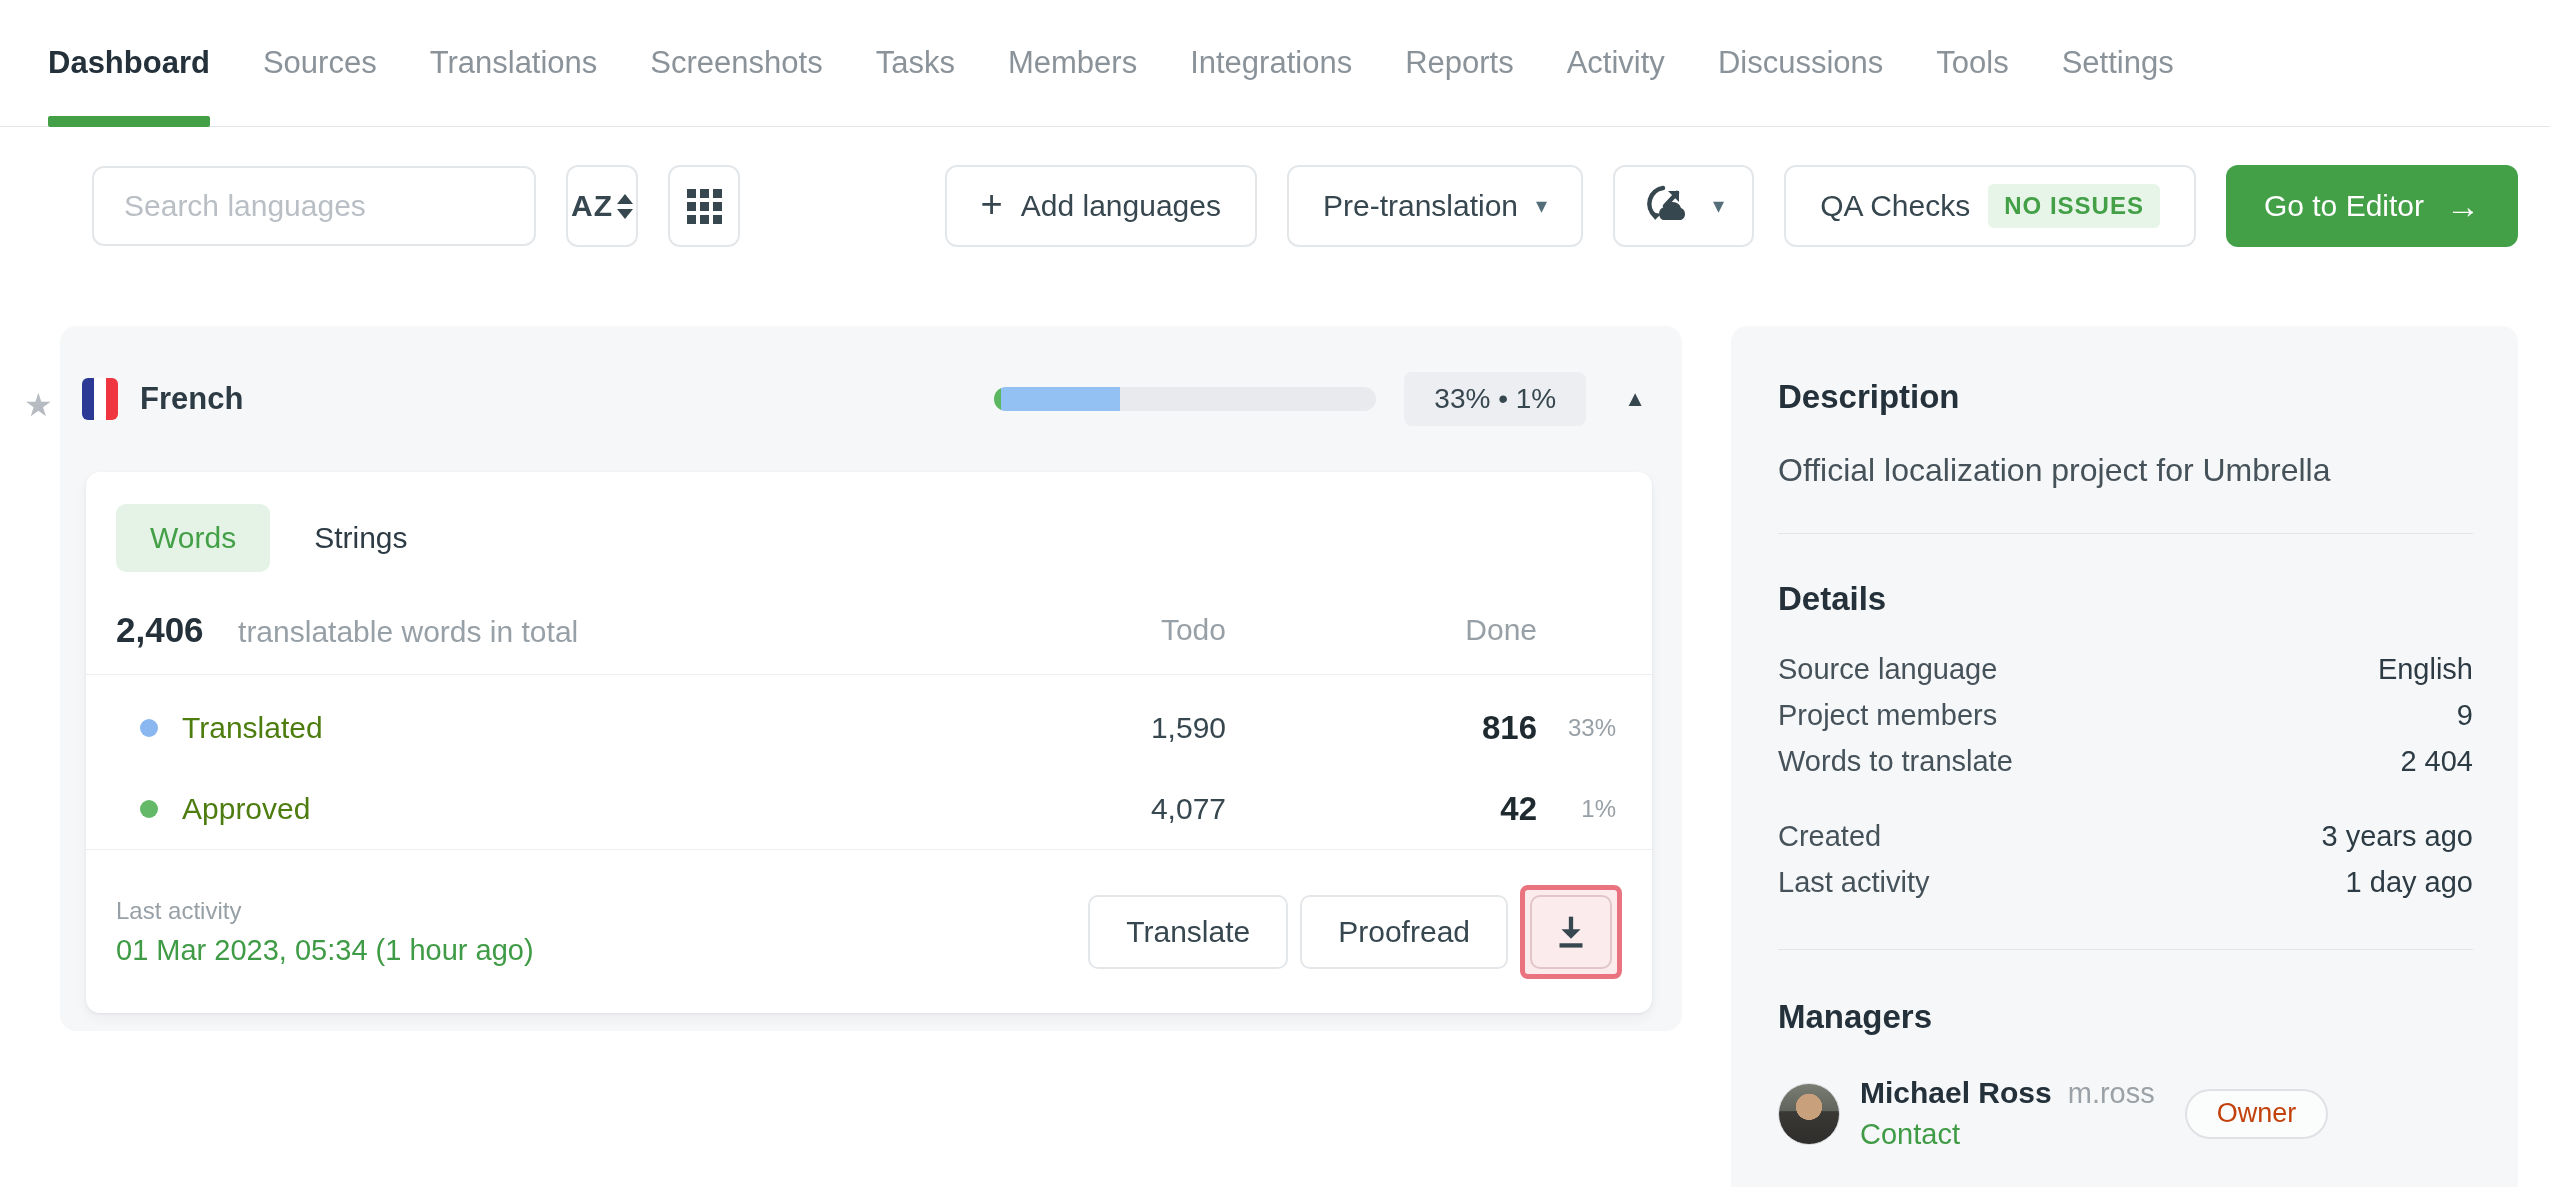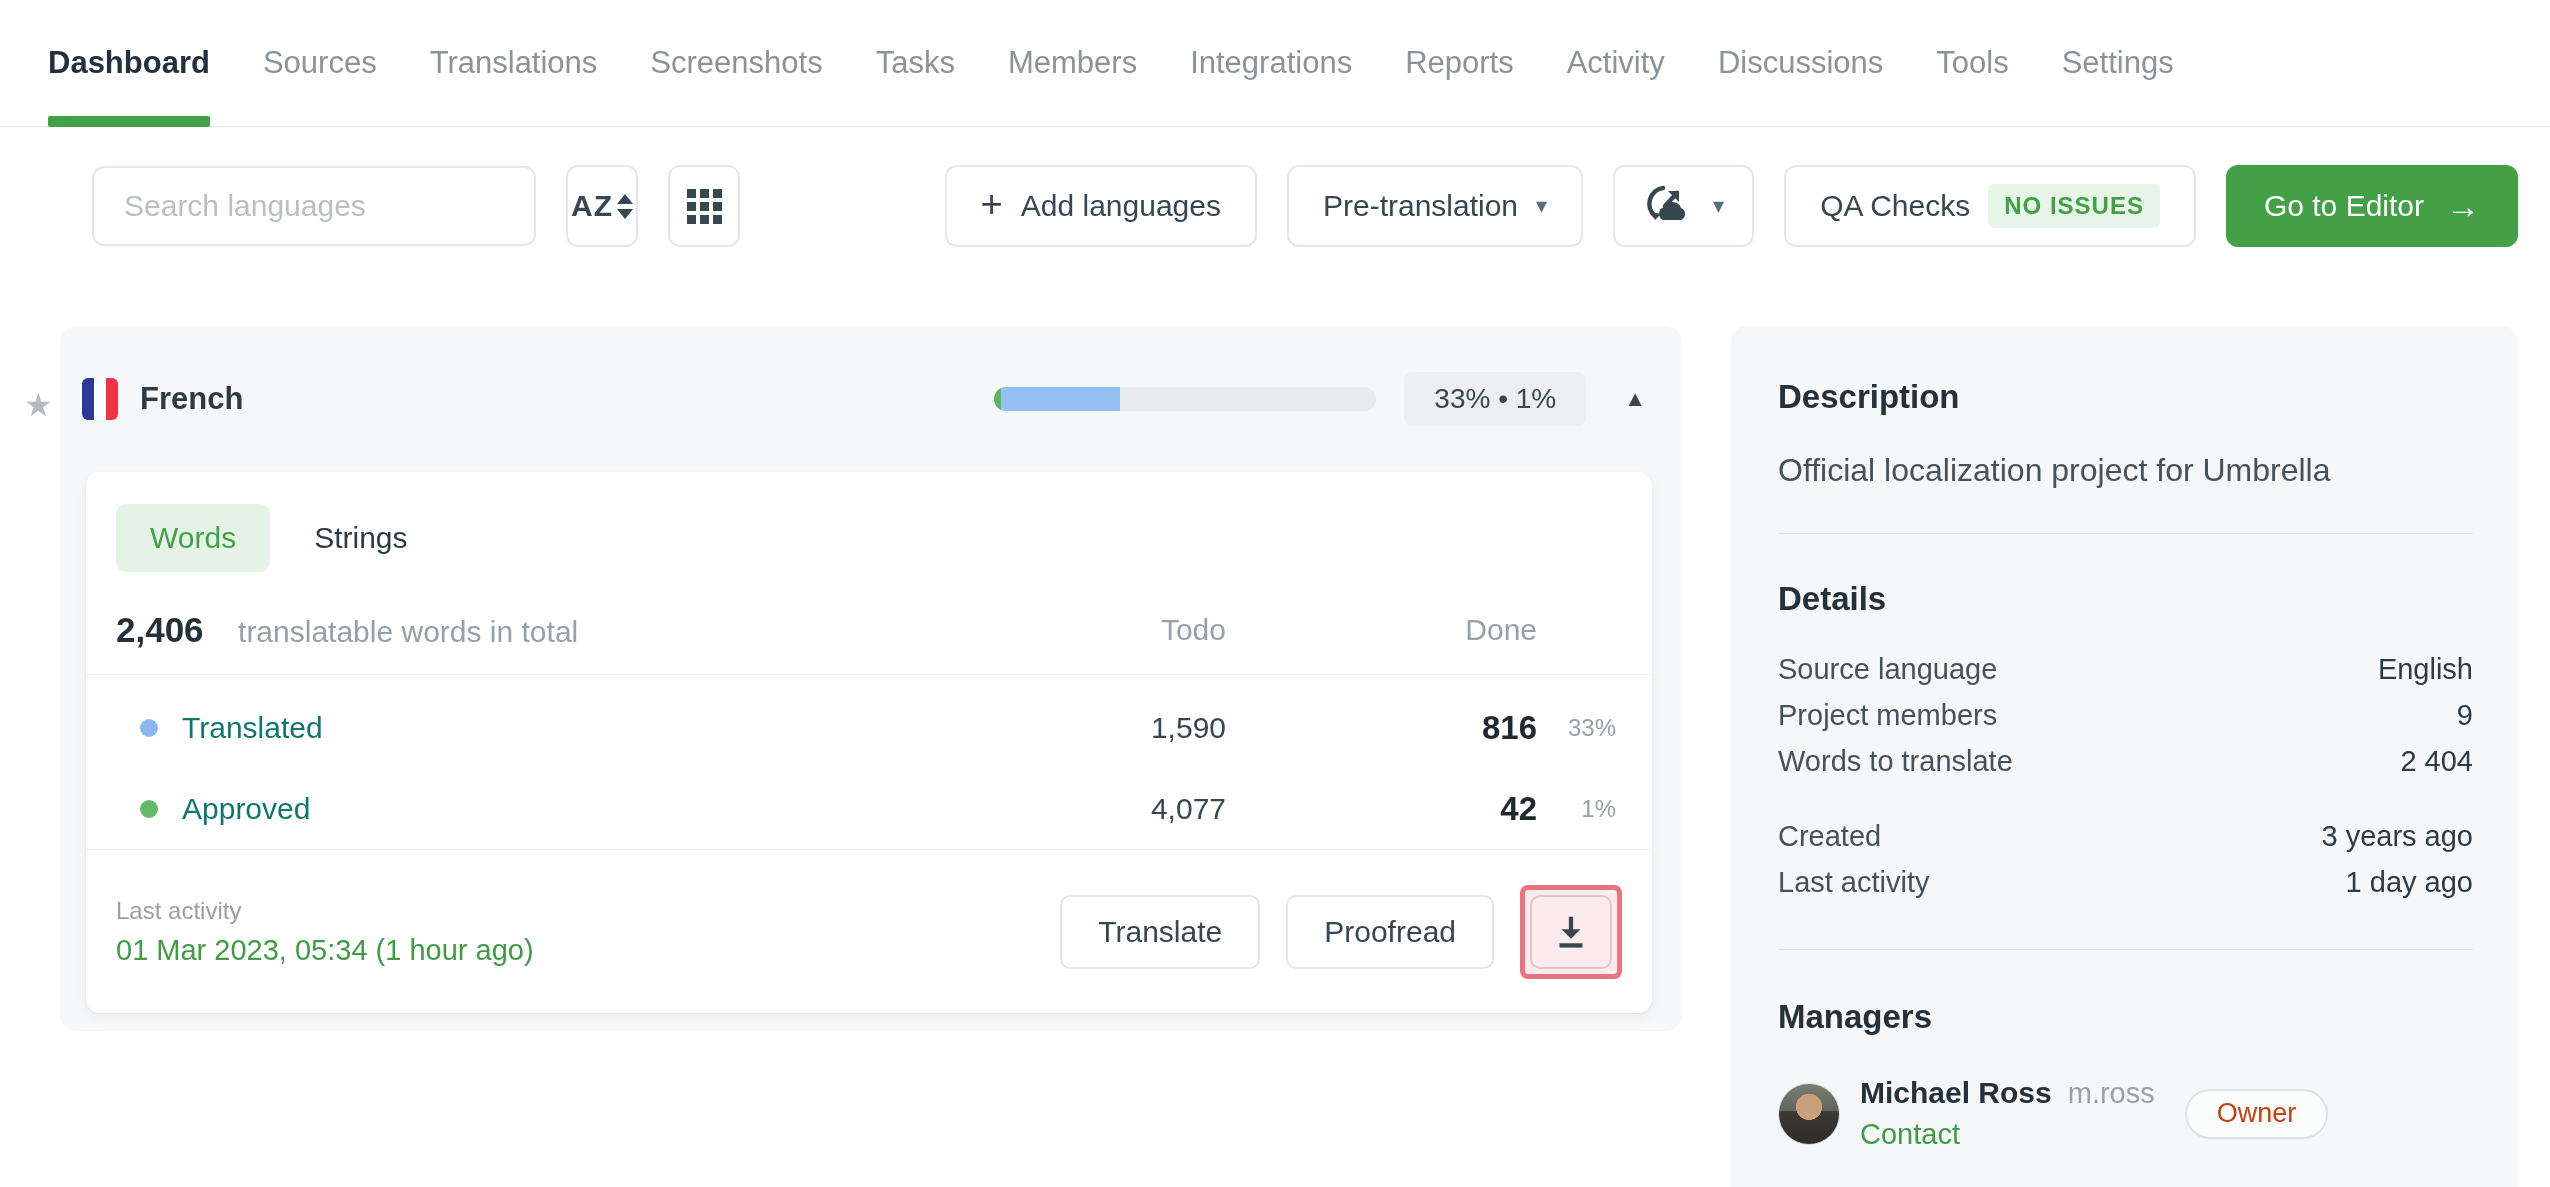--- a/index.html
+++ b/index.html
@@ -78,29 +78,29 @@
     align-items:center; }
   .totals { margin-top:38px; }
   .total-val { font-size:35px; font-weight:700; color:#24313a; display:inline; }
   .total-note { font-size:30px; color:#97a0a6; margin-left:30px; display:inline; }
   .col-head { font-size:30px; color:#97a0a6; text-align:right; }
   .sec2 { padding:12px 36px 0 30px; }
   .stat-row { height:81px; }
   .row-label { display:flex; align-items:center; }
   .dot { width:18px; height:18px; border-radius:50%; flex-shrink:0; }
   .dot-translated { background:#8ab7f0; } .dot-approved { background:#63b968; }
-  .row-label span { margin-left:24px; font-size:30px; color:#0f766e; }
+  .row-label span { margin-left:24px; font-size:30px; color:#4d7c0f; }
   .num-todo { font-size:30px; color:#37474f; text-align:right; }
   .num-done { font-size:33px; font-weight:700; color:#1f2a30; text-align:right; }
   .num-pct { font-size:24px; color:#97a0a6; text-align:right; }
   .footer { margin-top:auto; border-top:1px solid #eceef0; flex:1;
     display:flex; align-items:center; padding:0 30px; }
   .la-label { font-size:24px; color:#97a0a6; }
   .la-value { font-size:29px; color:#3f9b45; margin-top:9px; cursor:pointer; }
-  .footer .actions { margin-left:auto; display:flex; align-items:center; gap:26px; }
+  .footer .actions { margin-left:auto; display:flex; align-items:center; gap:12px; }
   .btn-sm { height:74px; border-radius:10px; border:2px solid #e4e7ea; background:#fff;
     font-size:30px; color:#37474f; padding:0 36px; cursor:pointer;
     font-family:"Liberation Sans", sans-serif; }
   .dl-highlight { border:5px solid #e9737e; background:rgba(238,131,140,.16);
     border-radius:8px; padding:5px; }
   .btn-dl { width:82px; height:74px; border-radius:10px; border:2px solid #e0c6c9;
     background:transparent; display:flex; align-items:center; justify-content:center;
     cursor:pointer; }
 
   

